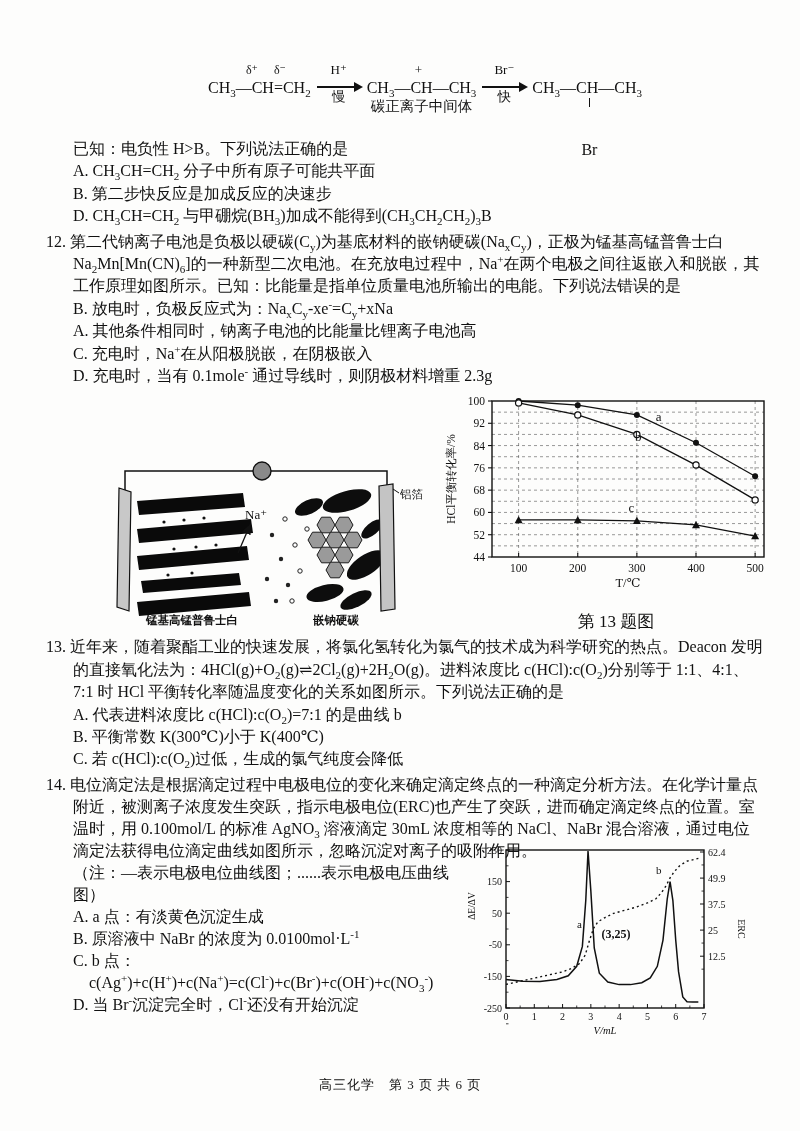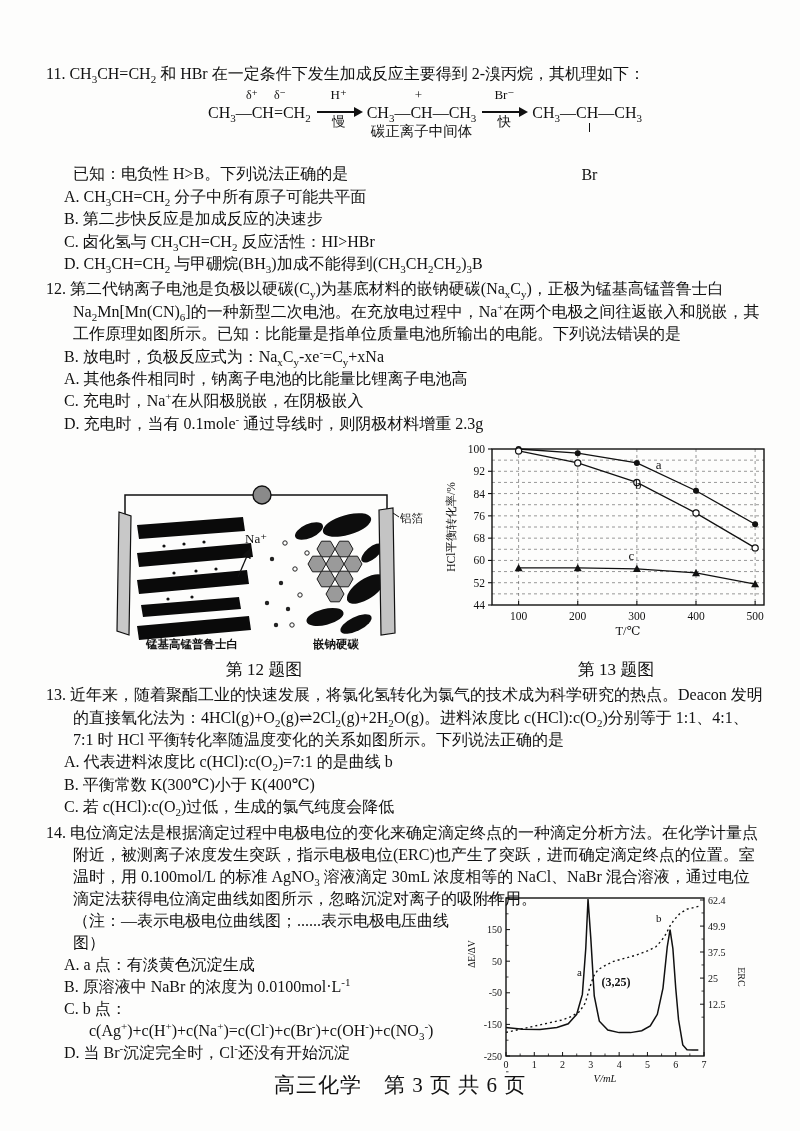--- a/index.html
+++ b/index.html
@@ -6,21 +6,21 @@
   .page{
     position:relative;width:800px;height:1131px;margin:0 auto;
     background:#fdfdfc;color:#111;overflow:hidden;
     font-family:"Liberation Serif","DejaVu Serif",serif;
     font-size:16px;line-height:22.4px;
   }
   .content{padding:60px 36px 0 46px;}
   p{margin:0;}
   .hang{padding-left:27px;text-indent:-27px;}
   .cont{margin-left:27px;}
-  .opt{margin-left:18px;}
+  .opt{margin-left:27px;}
   .q{margin-top:3px;}
   sub,sup{font-size:11px;line-height:0;}
   
   .mech{display:flex;align-items:flex-start;justify-content:center;
         margin:3px 0 34px 40px;font-size:16px;}
   .mcol{position:relative;display:flex;flex-direction:column;align-items:flex-start;margin:0 2px;}
   .mtop{height:14px;font-size:12px;line-height:14px;display:flex;}
   .mmain{line-height:21px;white-space:nowrap;}
   .dp{margin-left:38px;}
   .dm{margin-left:16px;}
@@ -38,30 +38,29 @@
   .abot{font-size:13.5px;margin-top:2px;line-height:14px;}
   
   .figrow{display:flex;align-items:flex-end;gap:16px;margin:4px 0 2px 58px;}
   figure{margin:0;}
   figcaption{text-align:center;font-size:17px;margin-top:1px;}
   svg text{font-family:"Liberation Serif","DejaVu Serif",serif;fill:#111;}
   
   .q14chart{float:right;width:300px;margin:-20px 0 2px 8px;}
   .q14 p{line-height:22px;}
   .footer{position:absolute;left:0;top:1074px;width:100%;text-align:center;
-          font-size:21px;letter-spacing:1px;}
+          font-size:13px;letter-spacing:1px;}
 </style>
 </head>
 <body>
 
 <div class="page">
 <div class="content">
 
   <div class="q">
-    <p class="hang"><span>11.</span> <span>CH<sub>3</sub>CH=CH<sub>2</sub> 和 HBr 在一定条件下发生加成反应主要得到 2-溴丙烷，其机理如下：</span></p>
 
     <div class="mech">
       <span class="mcol">
         <span class="mtop">
               <span class="dp">δ⁺</span>
               <span class="dm">δ⁻</span>
             </span>
         <span class="mmain">CH<sub>3</sub>—CH=CH<sub>2</sub></span>
       </span>
       <span class="arrow">
@@ -87,21 +86,20 @@
         <span class="msub-br">
               <span class="bond-v"></span>
               <span>Br</span>
             </span>
       </span>
     </div>
 
     <p class="cont">已知：电负性 H&gt;B。下列说法正确的是</p>
     <p class="opt">A. CH<sub>3</sub>CH=CH<sub>2</sub> 分子中所有原子可能共平面</p>
     <p class="opt">B. 第二步快反应是加成反应的决速步</p>
-    <p class="opt">C. 卤化氢与 CH<sub>3</sub>CH=CH<sub>2</sub> 反应活性：HI&gt;HBr</p>
     <p class="opt">D. CH<sub>3</sub>CH=CH<sub>2</sub> 与甲硼烷(BH<sub>3</sub>)加成不能得到(CH<sub>3</sub>CH<sub>2</sub>CH<sub>2</sub>)<sub>3</sub>B</p>
   </div>
 
   <div class="q">
     <p class="hang"><span>12.</span> <span>第二代钠离子电池是负极以硬碳(C<sub>y</sub>)为基底材料的嵌钠硬碳(Na<sub>x</sub>C<sub>y</sub>)，正极为锰基高锰普鲁士白 Na<sub>2</sub>Mn[Mn(CN)<sub>6</sub>]的一种新型二次电池。在充放电过程中，Na<sup>+</sup>在两个电极之间往返嵌入和脱嵌，其工作原理如图所示。已知：比能量是指单位质量电池所输出的电能。下列说法错误的是</span></p>
     <p class="opt">B. 放电时，负极反应式为：Na<sub>x</sub>C<sub>y</sub>-xe<sup>-</sup>=C<sub>y</sub>+xNa</p>
     <p class="opt">A. 其他条件相同时，钠离子电池的比能量比锂离子电池高</p>
     <p class="opt">C. 充电时，Na<sup>+</sup>在从阳极脱嵌，在阴极嵌入</p>
     <p class="opt">D. 充电时，当有 0.1mole<sup>-</sup> 通过导线时，则阴极材料增重 2.3g</p>
 
@@ -172,21 +170,20 @@
             <ellipse cx="268" cy="68" rx="13" ry="6" transform="rotate(-40 268 68)"></ellipse>
           </g>
 
           <polygon points="275,25 289,23 291,148 277,150" fill="#c4c4c4" stroke="#111" stroke-width="1.2"></polygon>
           <line x1="289" y1="28" x2="295" y2="32" stroke="#111" stroke-width="1"></line>
           <text x="296" y="37" font-size="11.5">铝箔</text>
 
           <text x="88" y="163" font-size="11.5" font-weight="600" text-anchor="middle">锰基高锰普鲁士白</text>
           <text x="232" y="163" font-size="11.5" font-weight="600" text-anchor="middle">嵌钠硬碳</text>
         </svg>
-        <figcaption>第 12 题图</figcaption>
       </figure>
 
       <figure>
         <svg id="chart13" width="352" height="212" viewBox="0 0 352 212">
               <line x1="52" y1="154.85714285714286" x2="324" y2="154.85714285714286" stroke="#444" stroke-width="0.55" stroke-dasharray="3 3"></line>
               <line x1="52" y1="143.71428571428572" x2="324" y2="143.71428571428572" stroke="#444" stroke-width="0.55" stroke-dasharray="3 3"></line>
               <line x1="52" y1="132.57142857142858" x2="324" y2="132.57142857142858" stroke="#444" stroke-width="0.55" stroke-dasharray="3 3"></line>
               <line x1="52" y1="121.42857142857143" x2="324" y2="121.42857142857143" stroke="#444" stroke-width="0.55" stroke-dasharray="3 3"></line>
               <line x1="52" y1="110.28571428571428" x2="324" y2="110.28571428571428" stroke="#444" stroke-width="0.55" stroke-dasharray="3 3"></line>
               <line x1="52" y1="99.14285714285715" x2="324" y2="99.14285714285715" stroke="#444" stroke-width="0.55" stroke-dasharray="3 3"></line>

